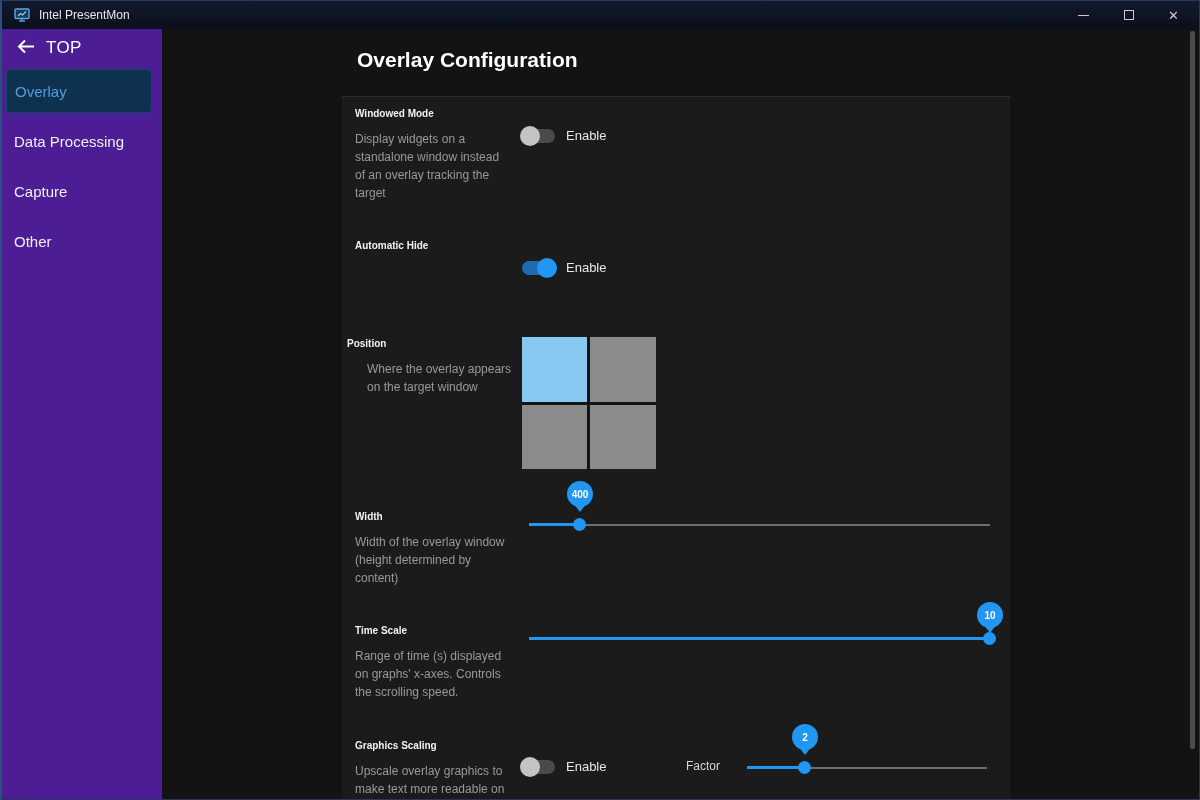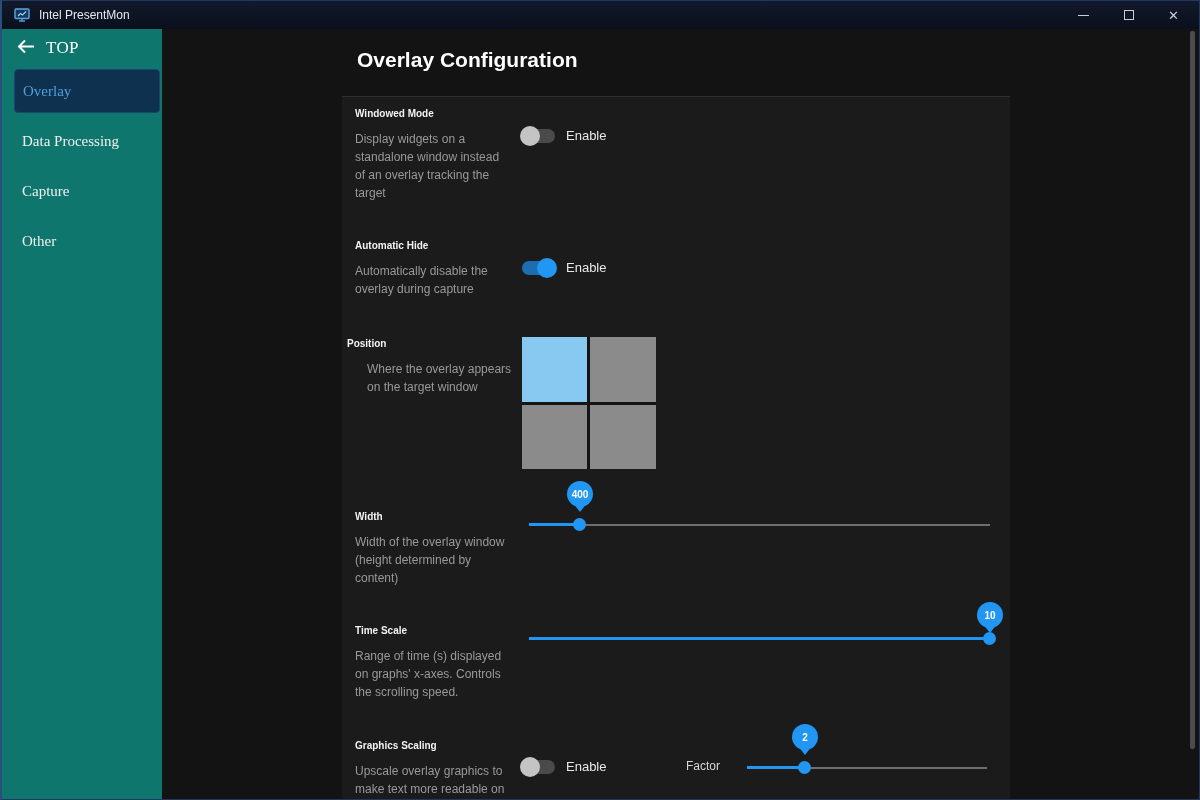--- a/index.html
+++ b/index.html
@@ -20,25 +20,25 @@
   }
   .app-icon { margin-left:12px; display:flex; align-items:center; }
   .titlebar-title { color:#e6e8eb; font-size:12px; margin-left:9px; }
   .win-controls { position:absolute; right:6px; top:0; height:28px; display:flex; }
   .win-btn { width:45px; height:28px; display:flex; align-items:center; justify-content:center; color:#c9ced6; cursor:default; }
   .glyph-min { width:11px; height:1px; background:#c9ced6; display:block; }
   .glyph-max { width:10px; height:10px; border:1px solid #c9ced6; display:block; }
   .glyph-close { font-size:13px; line-height:13px; }
 
   
-  #sidebar { position:absolute; left:0; top:28px; width:160px; height:772px; background:#0f766e;font-family:Liberation Serif, serif; }
+  #sidebar { position:absolute; left:0; top:28px; width:160px; height:772px; background:#4c1d95; }
   .sidebar-top { position:absolute; left:15px; top:9px; display:flex; align-items:center; color:#fff; }
   .sidebar-top .top-label { font-size:17px; margin-left:11px; letter-spacing:0.3px; }
   .nav-item {
-    position:absolute; left:12px; width:146px; height:44px; border-radius:4px;
+    position:absolute; left:4px; width:146px; height:44px; border-radius:4px;
     display:flex; align-items:center; padding-left:8px;
     color:#f0f0f0; font-size:15px; font-weight:500; cursor:default;
   }
   .nav-item.selected { background:#0f3150; border:1px solid #1a4668; color:#4f9fda; }
 
   
   #main { position:absolute; left:160px; top:28px; width:1040px; height:772px; background:#131313; }
   .page-heading { position:absolute; left:195px; top:19px; color:#ffffff; font-size:21px; font-weight:700; }
 
   #panel {
@@ -139,21 +139,20 @@
 
       <div class="row-title" style="left:13px; top:11px;">Windowed Mode</div>
       <div class="row-desc" style="left:13px; top:33px;">Display widgets on a standalone window instead of an overlay tracking the target</div>
       <div class="toggle off" style="left:178px; top:29px;">
         <div class="track"></div>
         <div class="thumb"></div>
       </div>
       <div class="toggle-label" style="left:224px; top:31px;">Enable</div>
 
       <div class="row-title" style="left:13px; top:143px;">Automatic Hide</div>
-      <div class="row-desc" style="left:13px; top:165px;">Automatically disable the overlay during capture</div>
       <div class="toggle on" style="left:178px; top:161px;">
         <div class="track"></div>
         <div class="thumb"></div>
       </div>
       <div class="toggle-label" style="left:224px; top:163px;">Enable</div>
 
       <div class="row-title" style="left:5px; top:241px;">Position</div>
       <div class="row-desc" style="left:25px; top:263px;">Where the overlay appears on the target window</div>
       <div class="pos-grid" style="left:180px; top:240px;">
         <div class="pos-cell sel"></div>

